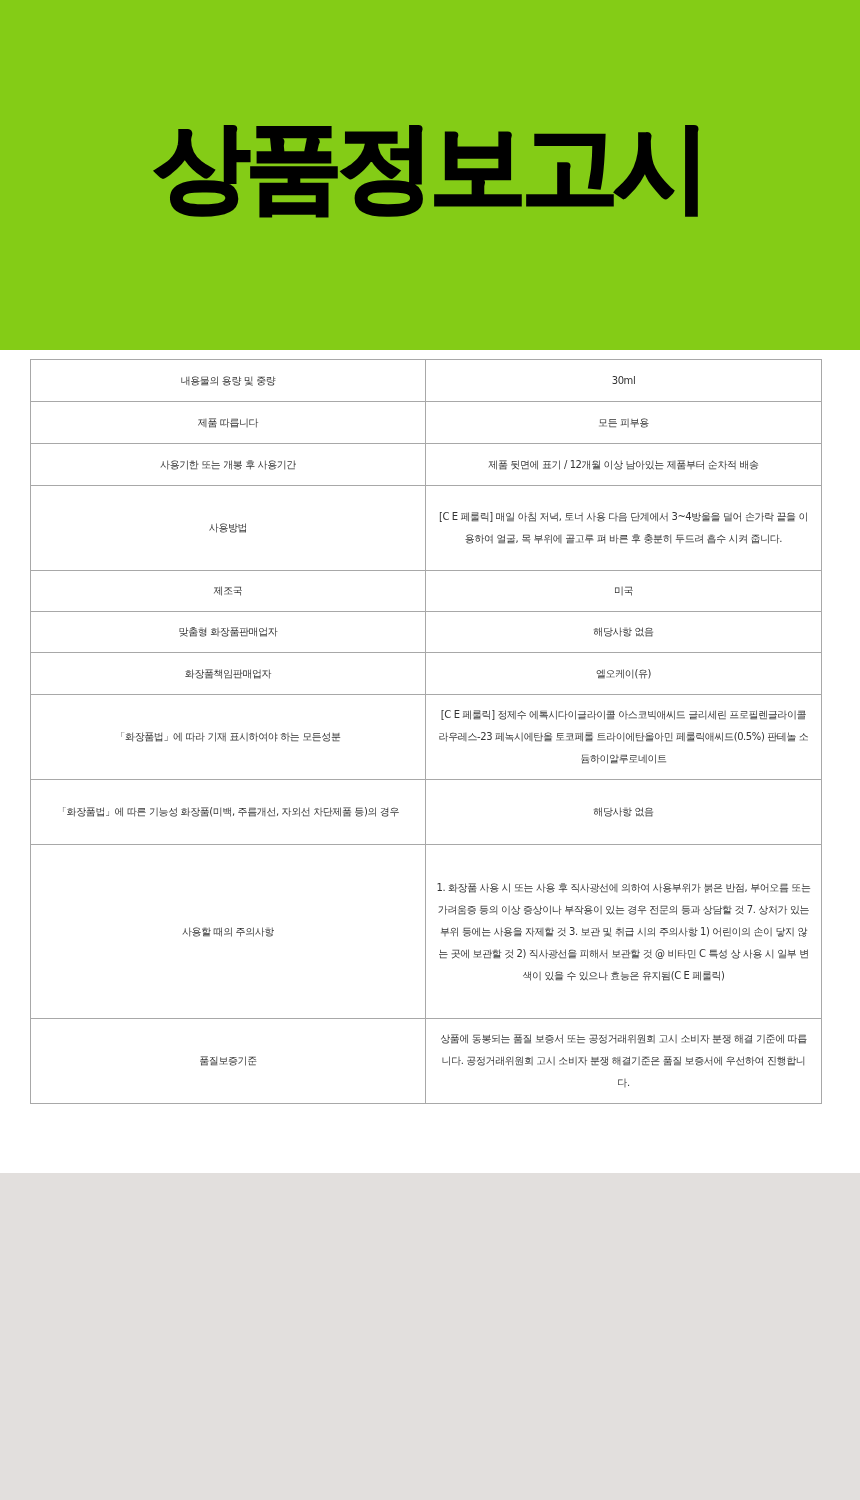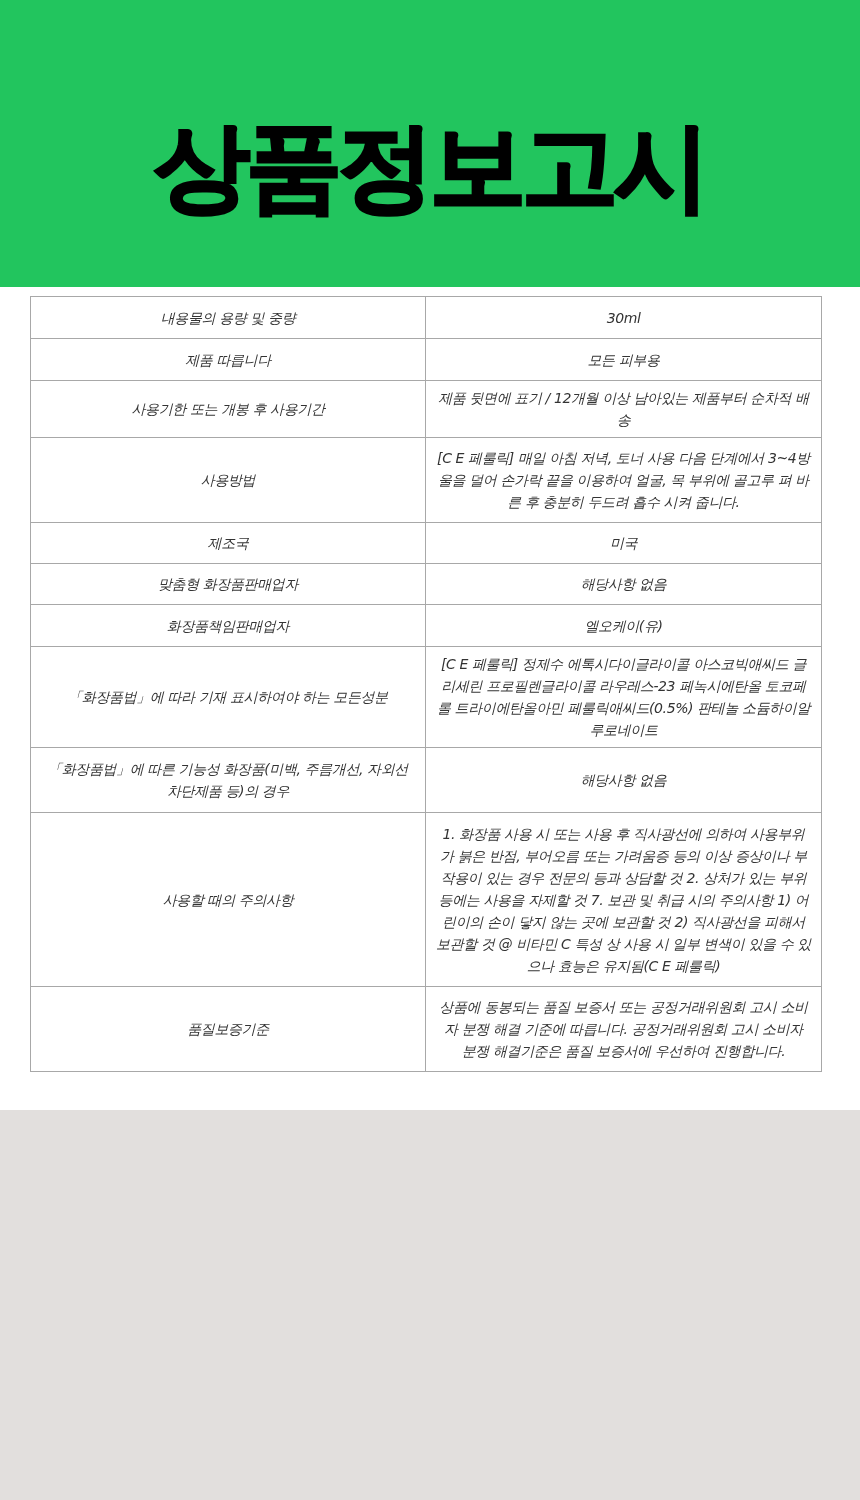--- a/index.html
+++ b/index.html
@@ -1,37 +1,36 @@
 <!DOCTYPE html>
 <html><head>
 <meta charset="utf-8">
 <style>
   * { box-sizing: border-box; margin: 0; padding: 0; }
   html, body { width: 860px; height: 1500px; background: #e2dfdd; font-family: "DejaVu Sans", "Liberation Sans", sans-serif; }
   .header {
-    height: 287px; background: #22c55e; position: relative;
+    height: 350px; background: #84cc16; position: relative;
   }
   .title {
     position: absolute; left: 0; right: 0; top: 112px;
     text-align: center; font-size: 96px; font-weight: 900; color: #000;
     letter-spacing: -4px; line-height: 110px;
     -webkit-text-stroke: 3px #000;
   }
   .content {
     background: #ffffff; height: 823px; padding-top: 9px;
   }
   table.info {
     margin-left: 30px; width: 792px; border-collapse: collapse;
     border: 1px solid #a8a8a8; table-layout: fixed;
   }
   table.info td {
     border: 1px solid #a8a8a8; text-align: center; vertical-align: middle;
-    font-size: 14px; color: #333; line-height: 22px; letter-spacing: -0.4px;
+    font-size: 10px; color: #333; line-height: 22px; letter-spacing: -0.4px;
     padding: 6px 10px;
-    font-style: italic;
   }
   table.info td.label { width: 395px; }
   .footer { background: #e2dfdd; height: 390px; }
 </style>
 </head>
 <body>
 
 <div class="header">
   <div class="title">상품정보고시</div>
 </div>
@@ -70,21 +69,21 @@
         <tr style="height: 85px;">
           <td class="label">「화장품법」에 따라 기재 표시하여야 하는 모든성분</td>
           <td class="value">[C E 페룰릭] 정제수 에톡시다이글라이콜 아스코빅애씨드 글리세린 프로필렌글라이콜 라우레스-23 페녹시에탄올 토코페롤 트라이에탄올아민 페룰릭애씨드(0.5%) 판테놀 소듐하이알루로네이트</td>
         </tr>
         <tr style="height: 65px;">
           <td class="label">「화장품법」에 따른 기능성 화장품(미백, 주름개선, 자외선 차단제품 등)의 경우</td>
           <td class="value">해당사항 없음</td>
         </tr>
         <tr style="height: 174px;">
           <td class="label">사용할 때의 주의사항</td>
-          <td class="value">1. 화장품 사용 시 또는 사용 후 직사광선에 의하여 사용부위가 붉은 반점, 부어오름 또는 가려움증 등의 이상 증상이나 부작용이 있는 경우 전문의 등과 상담할 것 2. 상처가 있는 부위 등에는 사용을 자제할 것 7. 보관 및 취급 시의 주의사항 1) 어린이의 손이 닿지 않는 곳에 보관할 것 2) 직사광선을 피해서 보관할 것 @ 비타민 C 특성 상 사용 시 일부 변색이 있을 수 있으나 효능은 유지됨(C E 페룰릭)</td>
+          <td class="value">1. 화장품 사용 시 또는 사용 후 직사광선에 의하여 사용부위가 붉은 반점, 부어오름 또는 가려움증 등의 이상 증상이나 부작용이 있는 경우 전문의 등과 상담할 것 7. 상처가 있는 부위 등에는 사용을 자제할 것 3. 보관 및 취급 시의 주의사항 1) 어린이의 손이 닿지 않는 곳에 보관할 것 2) 직사광선을 피해서 보관할 것 @ 비타민 C 특성 상 사용 시 일부 변색이 있을 수 있으나 효능은 유지됨(C E 페룰릭)</td>
         </tr>
         <tr style="height: 85px;">
           <td class="label">품질보증기준</td>
           <td class="value">상품에 동봉되는 품질 보증서 또는 공정거래위원회 고시 소비자 분쟁 해결 기준에 따릅니다. 공정거래위원회 고시 소비자 분쟁 해결기준은 품질 보증서에 우선하여 진행합니다.</td>
         </tr>
       </tbody>
   </table>
 </div>
 
 <div class="footer"></div>

